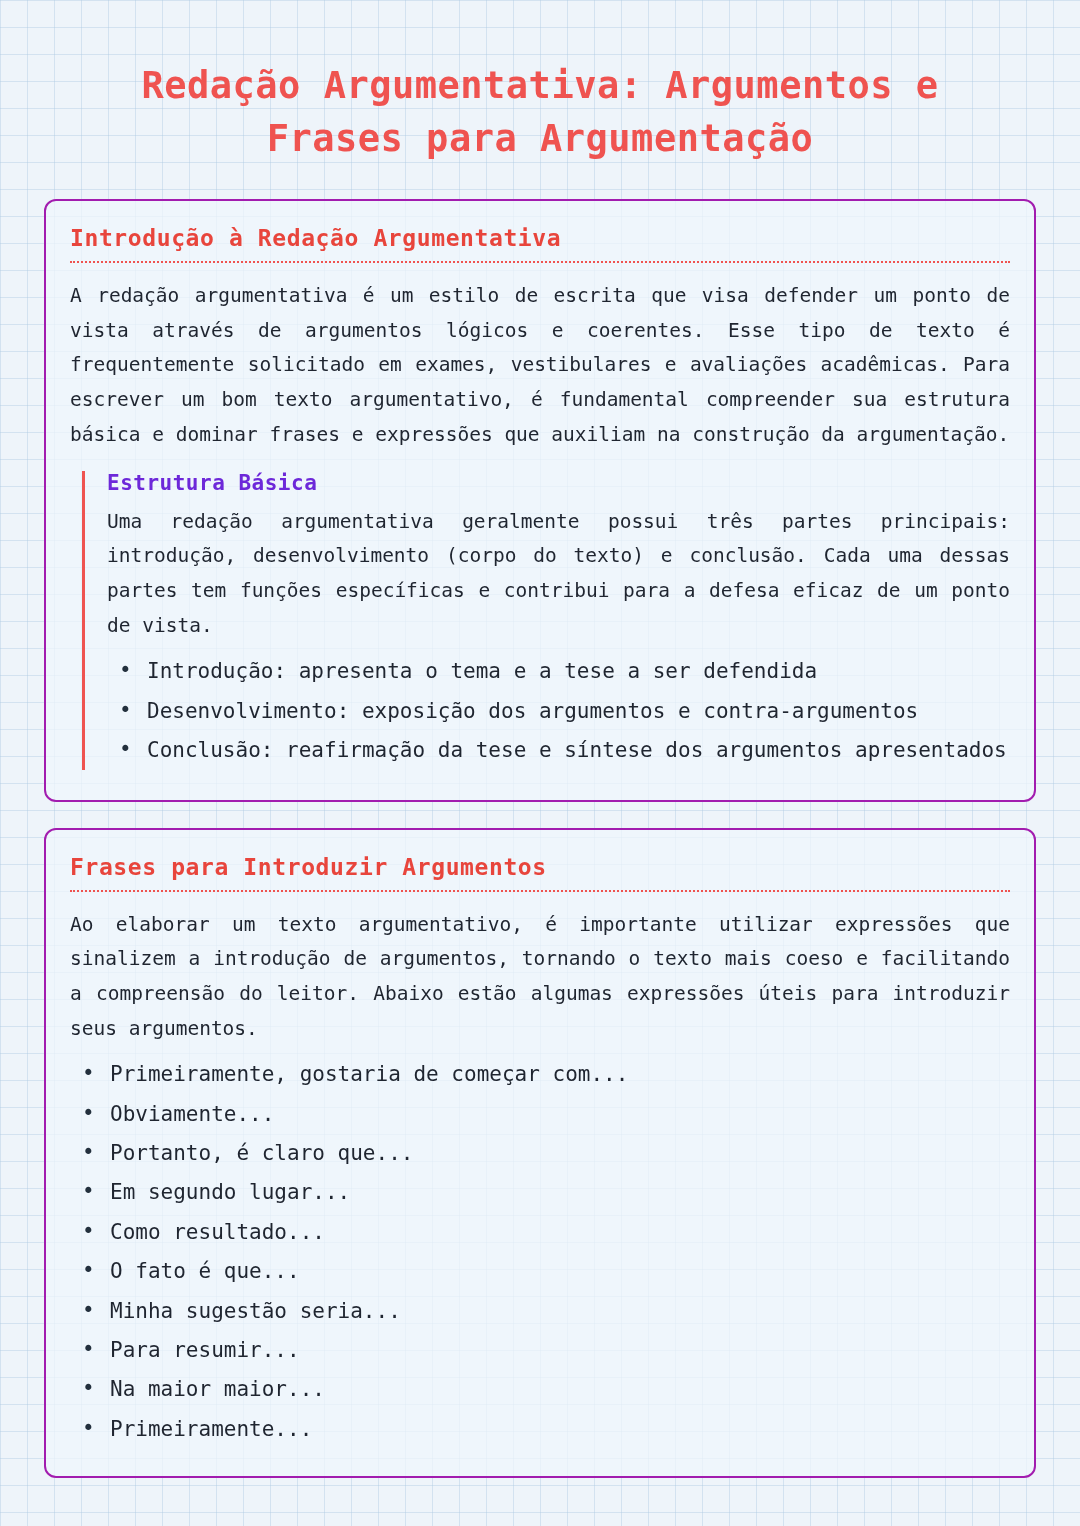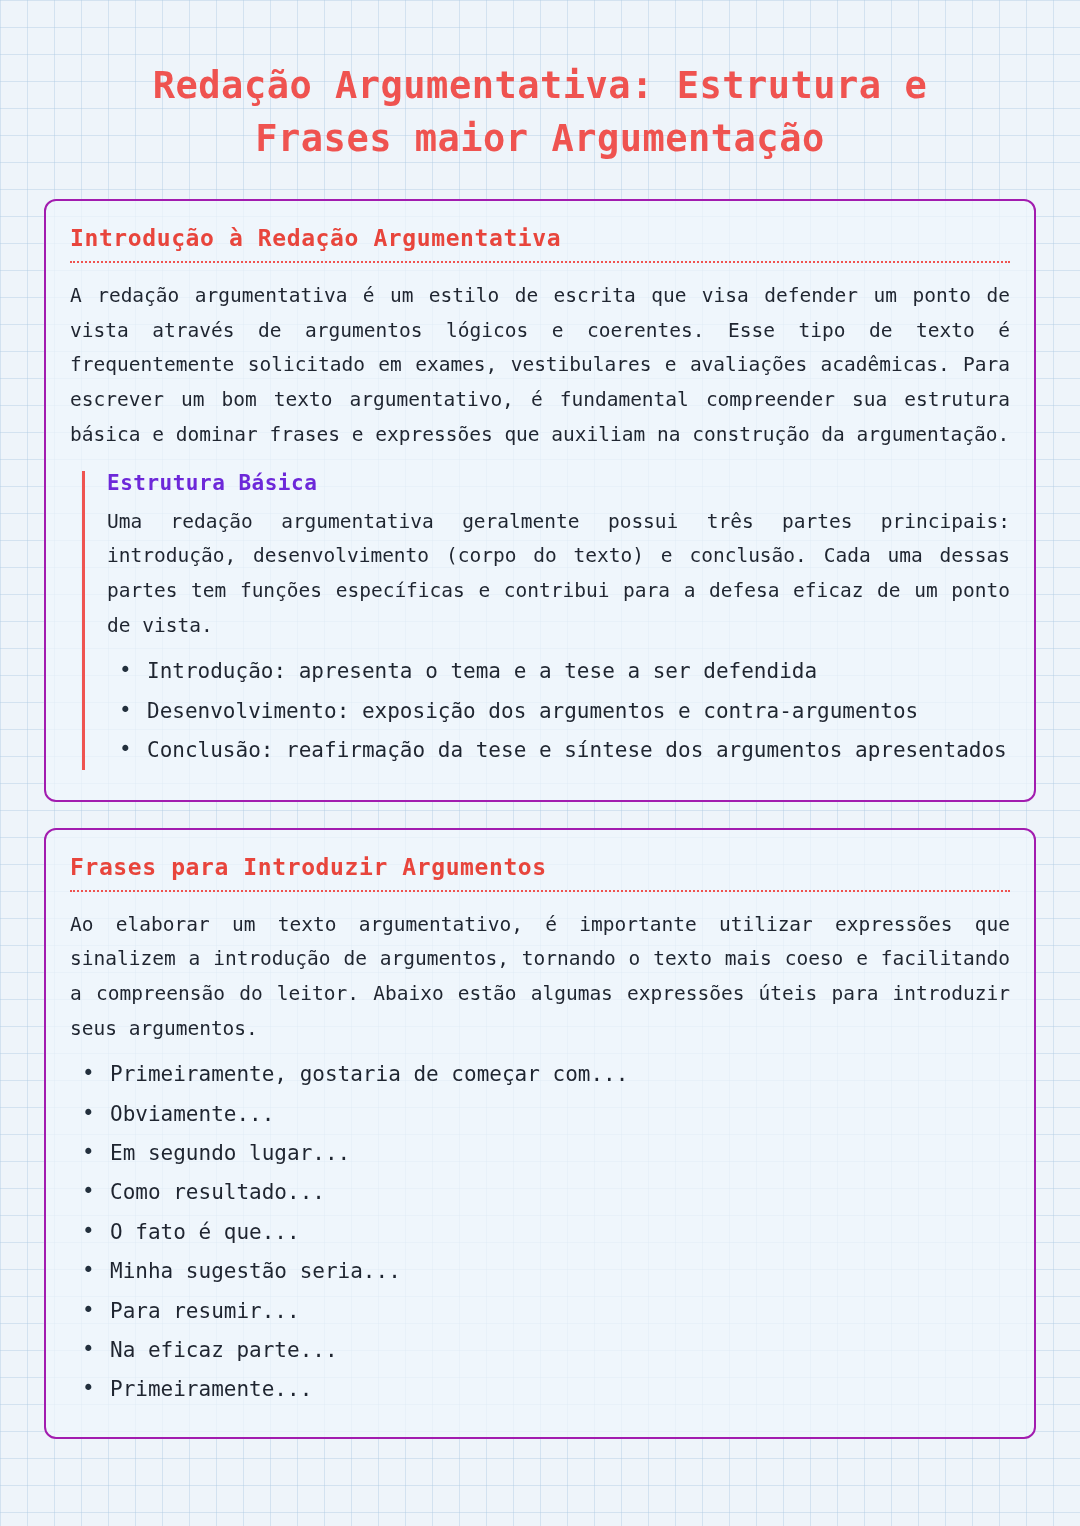--- a/index.html
+++ b/index.html
@@ -98,21 +98,21 @@
   }
   .phrase-list li::before {
     left: 8px;
   }
 </style>
 </head>
 <body>
 
 <div class="page">
 
-  <h1 class="doc-title">Redação Argumentativa: Estrutura e Frases maior Argumentação</h1>
+  <h1 class="doc-title">Redação Argumentativa: Argumentos e Frases para Argumentação</h1>
 
   <section class="card">
     <h2 class="card-title">Introdução à Redação Argumentativa</h2>
     <hr class="title-rule">
     <p class="body-text">A redação argumentativa é um estilo de escrita que visa defender um ponto de vista através de argumentos lógicos e coerentes. Esse tipo de texto é frequentemente solicitado em exames, vestibulares e avaliações acadêmicas. Para escrever um bom texto argumentativo, é fundamental compreender sua estrutura básica e dominar frases e expressões que auxiliam na construção da argumentação.</p>
 
     <div class="subsection">
       <h3 class="sub-title">Estrutura Básica</h3>
       <p class="body-text">Uma redação argumentativa geralmente possui três partes principais: introdução, desenvolvimento (corpo do texto) e conclusão. Cada uma dessas partes tem funções específicas e contribui para a defesa eficaz de um ponto de vista.</p>
       <ul class="bullets">
@@ -123,23 +123,24 @@
     </div>
   </section>
 
   <section class="card">
     <h2 class="card-title">Frases para Introduzir Argumentos</h2>
     <hr class="title-rule">
     <p class="body-text">Ao elaborar um texto argumentativo, é importante utilizar expressões que sinalizem a introdução de argumentos, tornando o texto mais coeso e facilitando a compreensão do leitor. Abaixo estão algumas expressões úteis para introduzir seus argumentos.</p>
     <ul class="bullets phrase-list">
       <li>Primeiramente, gostaria de começar com...</li>
       <li>Obviamente...</li>
+      <li>Portanto, é claro que...</li>
       <li>Em segundo lugar...</li>
       <li>Como resultado...</li>
       <li>O fato é que...</li>
       <li>Minha sugestão seria...</li>
       <li>Para resumir...</li>
-      <li>Na eficaz parte...</li>
+      <li>Na maior maior...</li>
       <li>Primeiramente...</li>
     </ul>
   </section>
 
 </div>
 
 </body></html>

